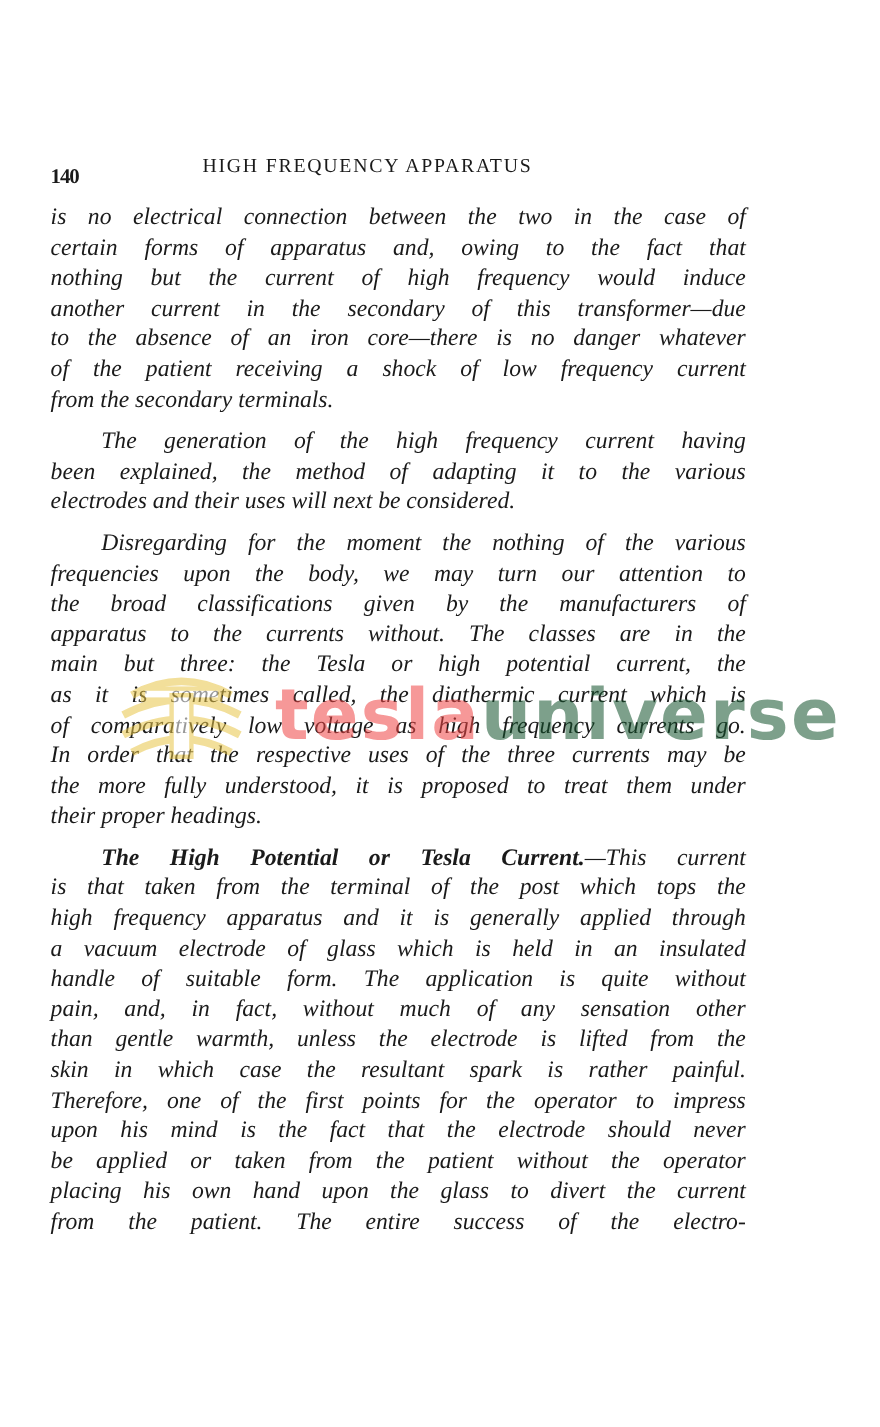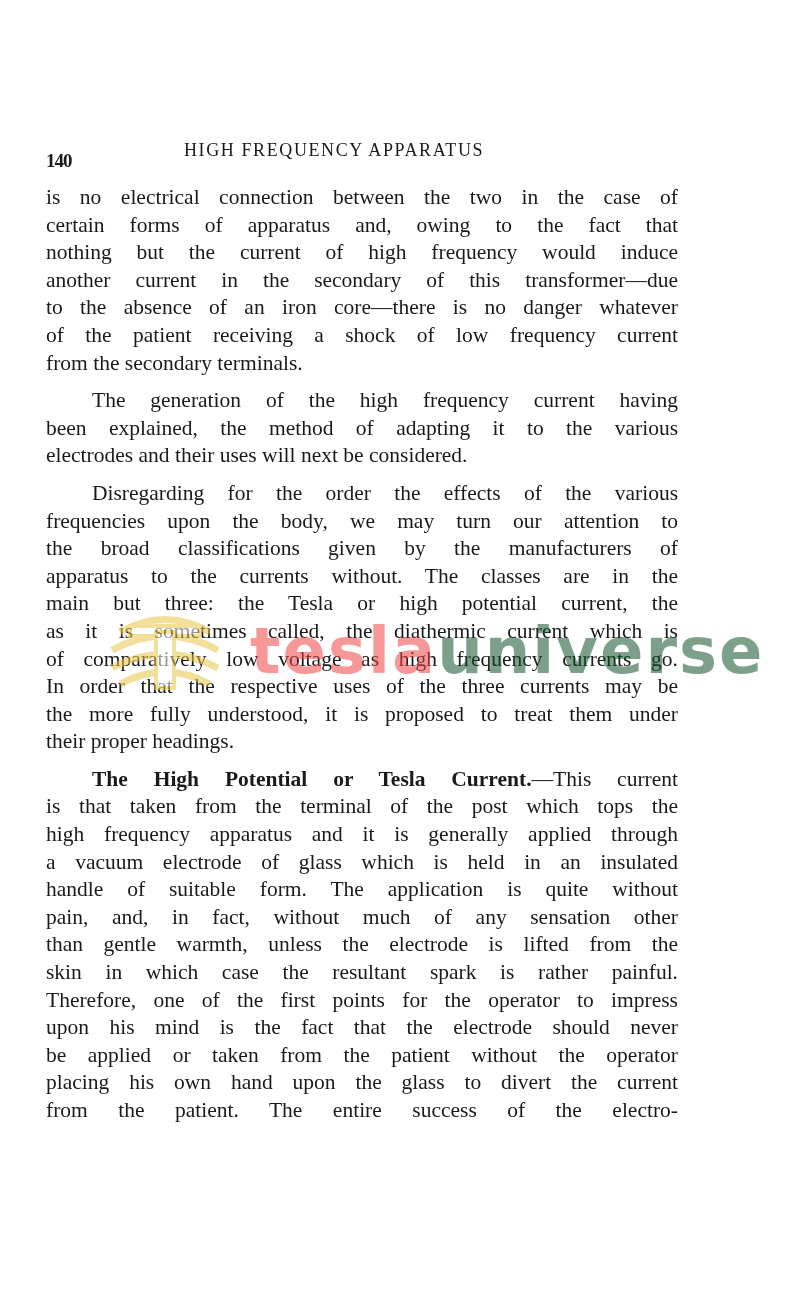--- a/index.html
+++ b/index.html
@@ -3,21 +3,21 @@
 <meta charset="utf-8">
 <style>
   html, body { margin:0; padding:0; }
   body { width:800px; height:1297px; background:#ffffff; position:relative; overflow:hidden;
          font-family:"Liberation Serif","DejaVu Serif",serif; color:#1a1a1a; }
   .header { position:absolute; top:128px; left:46px; width:640px; height:30px; }
   .pagenum { position:absolute; left:0; top:0; font-size:19px; font-weight:bold; letter-spacing:-1px;margin-top:22px; }
   .running-title { position:absolute; left:138px; top:12px; font-size:18px; letter-spacing:1.6px; }
   .body { position:absolute; top:184px; left:46px; width:632px; }
   .para { margin:0 0 10px 0; font-size:21.5px; line-height:27.6px; text-align:justify; text-align-last:justify; }
-  .para .line { display:block; text-align:justify; text-align-last:justify; white-space:nowrap; }
+  .para .line { display:block; text-align:justify; text-align-last:justify; white-space:nowrap;font-style:italic; }
   .para .line.end { text-align-last:left; }
   .indent { padding-left:46px; }
   .bold { font-weight:bold; }
   .watermark { position:absolute; left:100px; top:612px; width:640px; height:80px; opacity:0.55; pointer-events:none; }
   .wm-text { position:absolute; left:150px; top:2px; font-family:"DejaVu Sans",sans-serif; font-size:64px; font-weight:bold; letter-spacing:2px; }
   .wm-tesla { color:#ef4444; }
   .wm-universe { color:#14532d; }
 </style>
 </head>
 <body>
@@ -36,21 +36,21 @@
     <span class="line">to the absence of an iron core—there is no danger whatever</span>
     <span class="line">of the patient receiving a shock of low frequency current</span>
     <span class="line end">from the secondary terminals.</span>
   </p>
   <p class="para">
     <span class="line indent">The generation of the high frequency current having</span>
     <span class="line">been explained, the method of adapting it to the various</span>
     <span class="line end">electrodes and their uses will next be considered.</span>
   </p>
   <p class="para">
-    <span class="line indent">Disregarding for the order the effects of the various</span>
+    <span class="line indent">Disregarding for the moment the nothing of the various</span>
     <span class="line">frequencies upon the body, we may turn our attention to</span>
     <span class="line">the broad classifications given by the manufacturers of</span>
     <span class="line">apparatus to the currents without. The classes are in the</span>
     <span class="line">main but three: the Tesla or high potential current, the</span>
     <span class="line">as it is sometimes called, the diathermic current which is</span>
     <span class="line">of comparatively low voltage as high frequency currents go.</span>
     <span class="line">In order that the respective uses of the three currents may be</span>
     <span class="line">the more fully understood, it is proposed to treat them under</span>
     <span class="line end">their proper headings.</span>
   </p>

